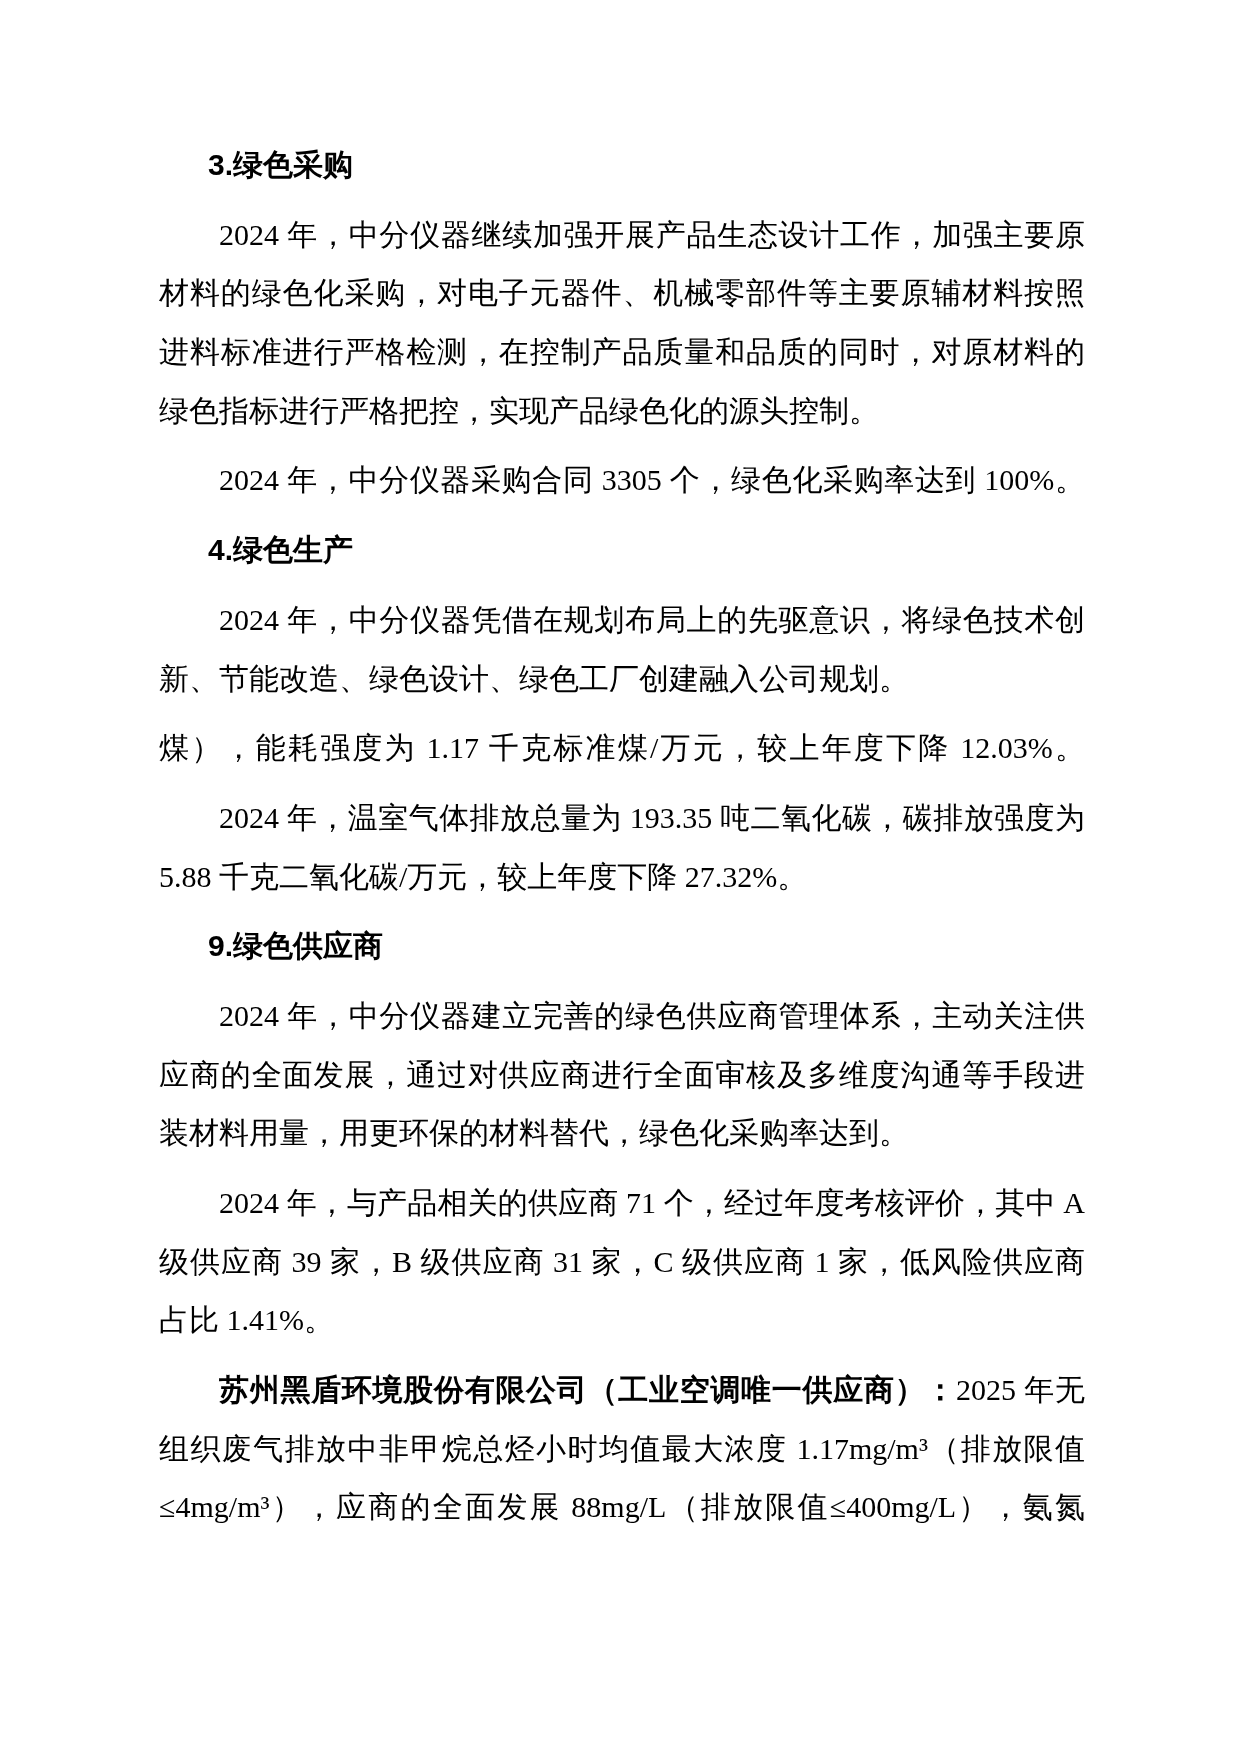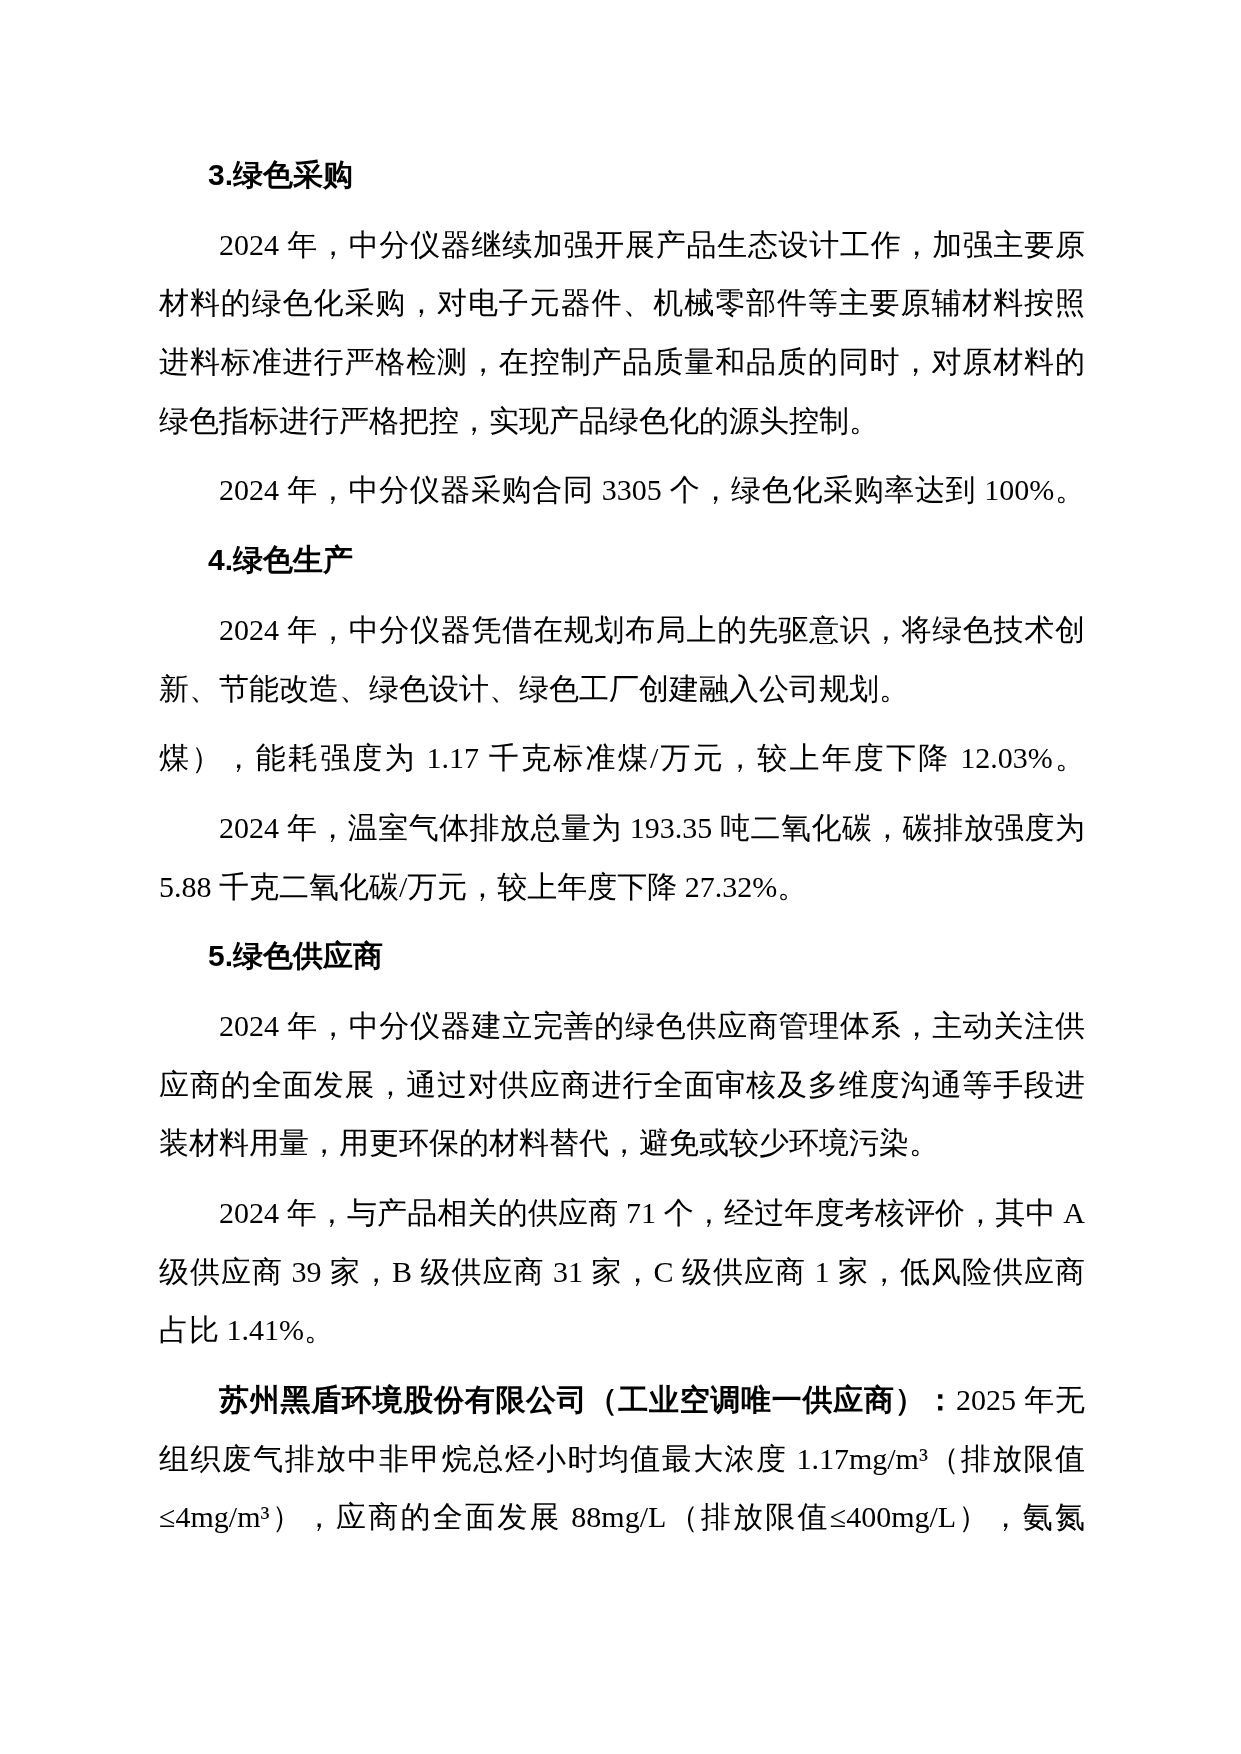--- a/index.html
+++ b/index.html
@@ -19,21 +19,21 @@
     position: absolute;
     left: 0;
     top: 0;
     width: 1241px;
     height: 1754px;
     background: #ffffff;
   }
   .content {
     position: absolute;
     left: 148px;
-    top: 146px;
+    top: 136px;
     width: 948px;
   }
   .paragraph {
     margin: 11px;
     padding: 0;
   }
   .line {
     height: 58.7px;
     line-height: 58.7px;
     font-size: 30px;
@@ -77,25 +77,25 @@
         <div class="line indent justify"><span>2024 年，中分仪器凭借在规划布局上的先驱意识，将绿色技术创</span></div>
         <div class="line"><span>新、节能改造、绿色设计、绿色工厂创建融入公司规划。</span></div>
       </div>
       <div class="paragraph">
         <div class="line justify"><span>煤），能耗强度为 1.17 千克标准煤/万元，较上年度下降 12.03%。</span></div>
       </div>
       <div class="paragraph">
         <div class="line indent justify"><span>2024 年，温室气体排放总量为 193.35 吨二氧化碳，碳排放强度为</span></div>
         <div class="line"><span>5.88 千克二氧化碳/万元，较上年度下降 27.32%。</span></div>
       </div>
-      <div class="line heading indent">5.绿色供应商</div>
+      <div class="line heading indent">9.绿色供应商</div>
       <div class="paragraph">
         <div class="line indent justify"><span>2024 年，中分仪器建立完善的绿色供应商管理体系，主动关注供</span></div>
         <div class="line justify"><span>应商的全面发展，通过对供应商进行全面审核及多维度沟通等手段进</span></div>
-        <div class="line"><span>装材料用量，用更环保的材料替代，避免或较少环境污染。</span></div>
+        <div class="line"><span>装材料用量，用更环保的材料替代，绿色化采购率达到。</span></div>
       </div>
       <div class="paragraph">
         <div class="line indent justify"><span>2024 年，与产品相关的供应商 71 个，经过年度考核评价，其中 A</span></div>
         <div class="line justify"><span>级供应商 39 家，B 级供应商 31 家，C 级供应商 1 家，低风险供应商</span></div>
         <div class="line"><span>占比 1.41%。</span></div>
       </div>
       <div class="paragraph">
         <div class="line indent justify"><span class="bold">苏州黑盾环境股份有限公司（工业空调唯一供应商）：</span><span>2025 年无</span></div>
         <div class="line justify"><span>组织废气排放中非甲烷总烃小时均值最大浓度 1.17mg/m³（排放限值</span></div>
         <div class="line justify"><span>≤4mg/m³），应商的全面发展 88mg/L（排放限值≤400mg/L），氨氮</span></div>

